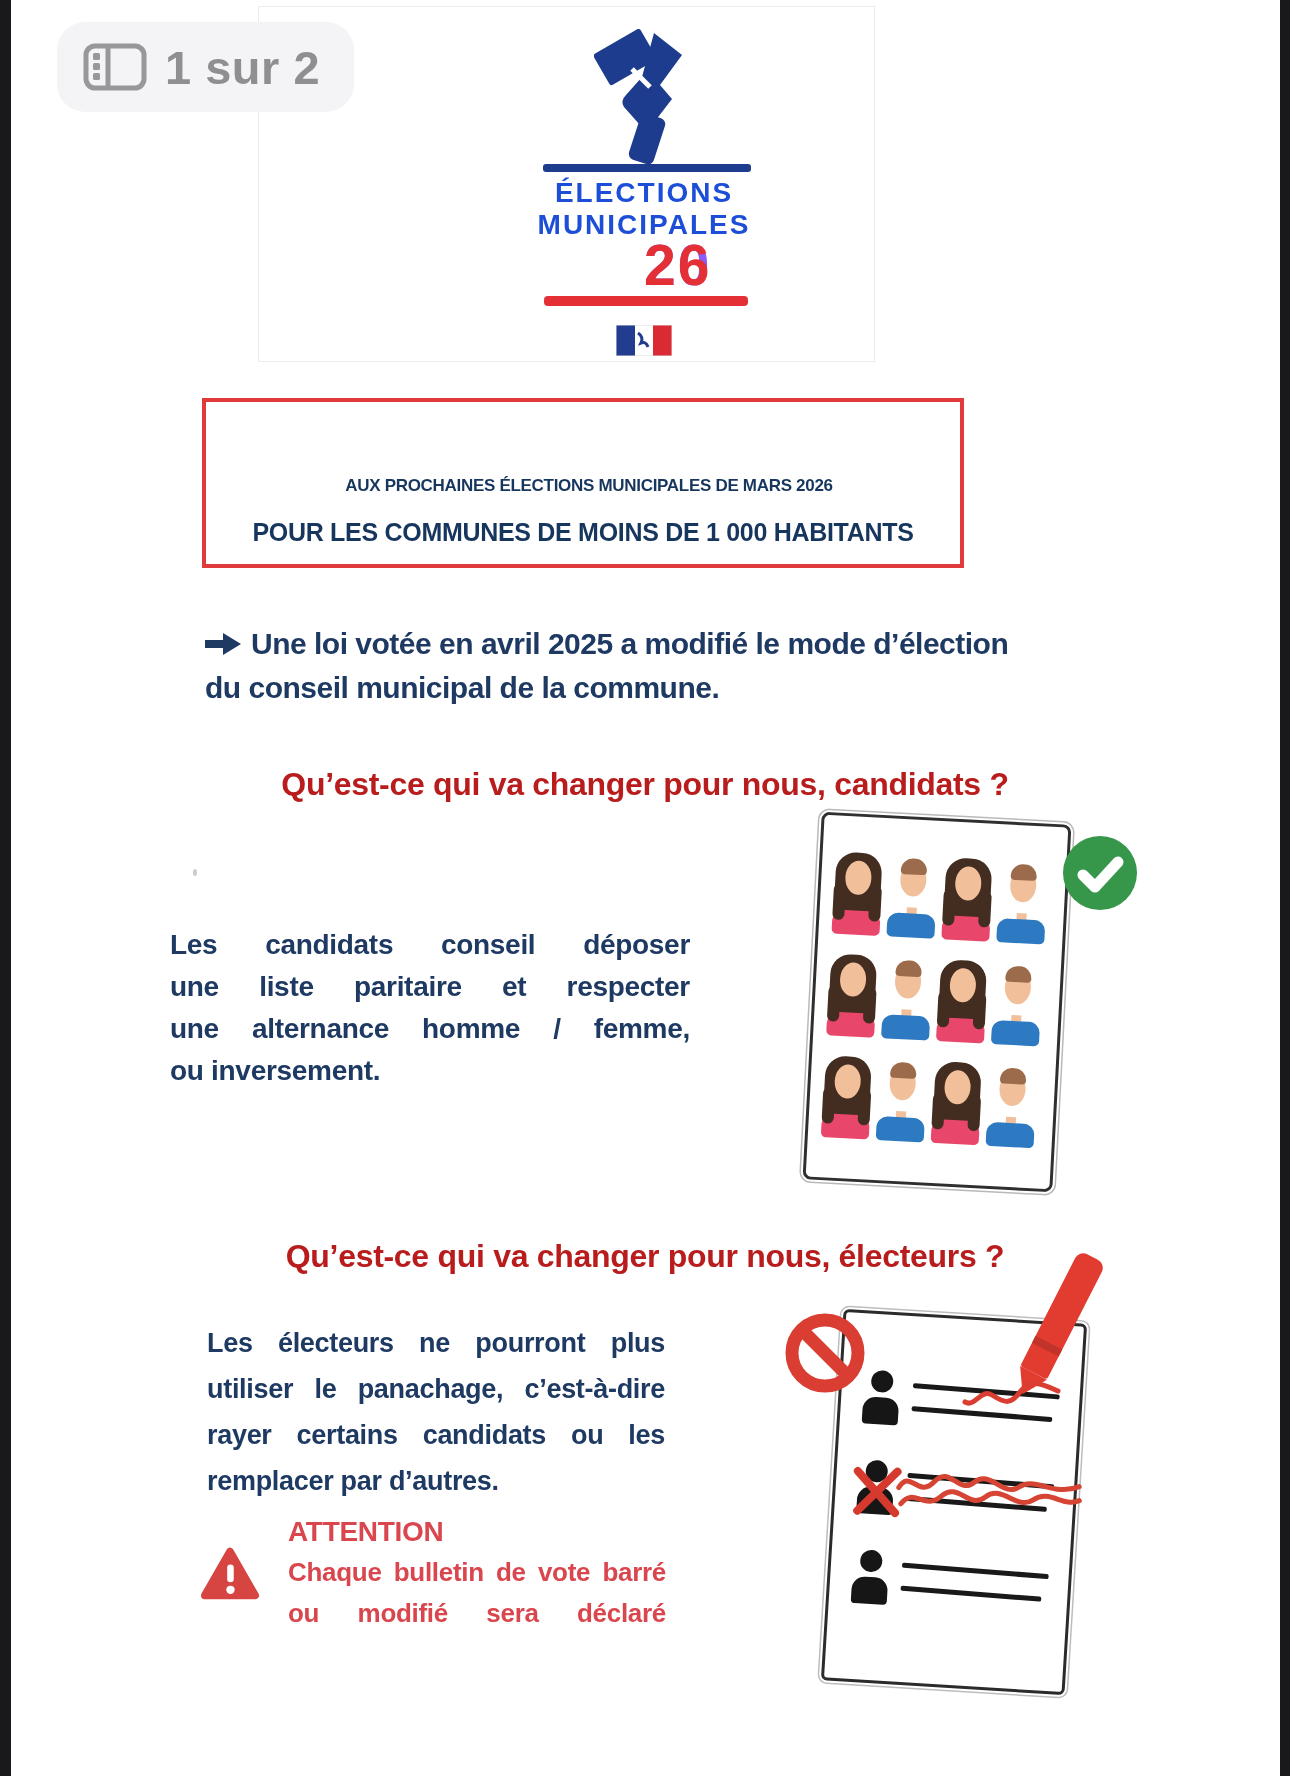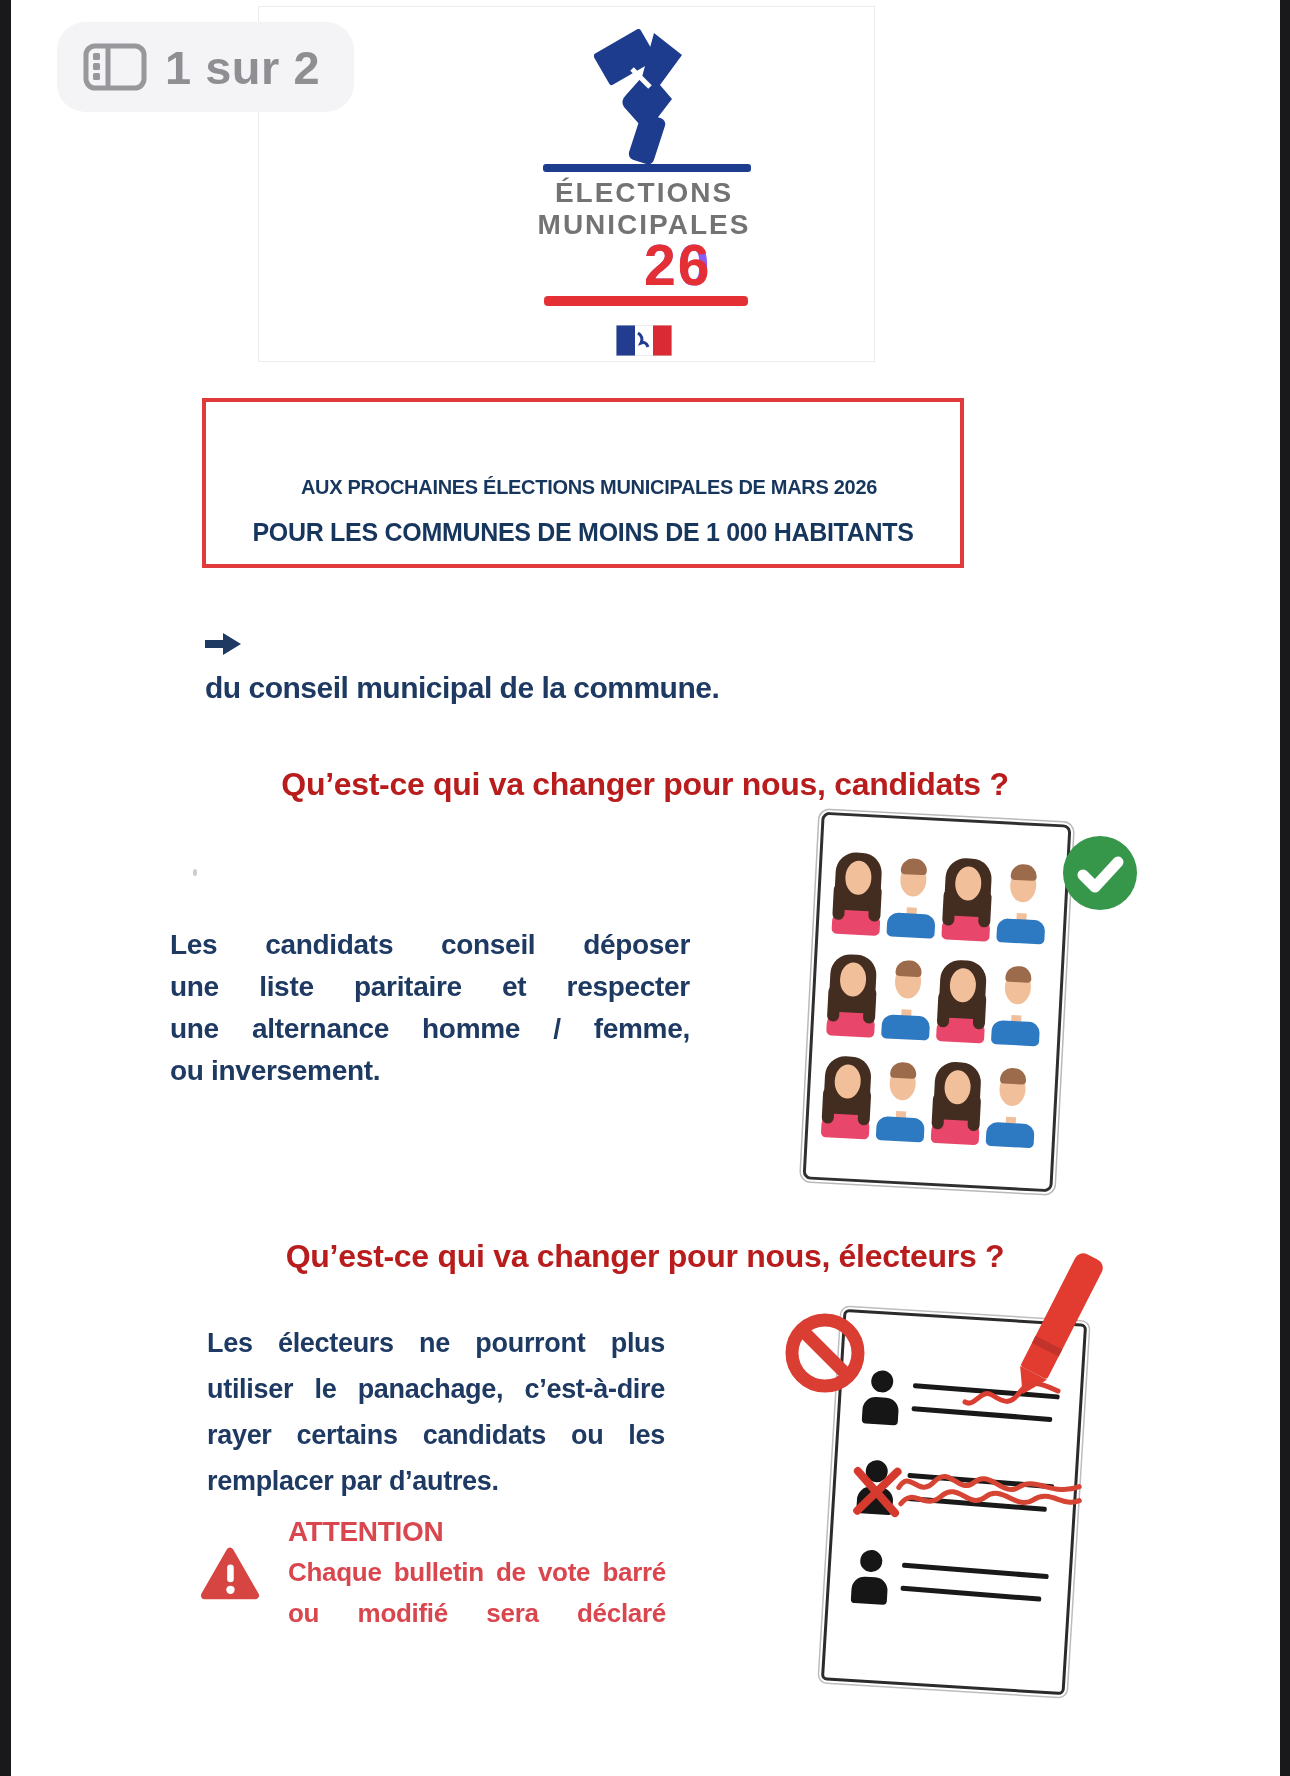--- a/index.html
+++ b/index.html
@@ -12,34 +12,34 @@
   
   .pill{position:absolute;left:57px;top:22px;height:90px;padding:0 34px 0 26px;
         background:#f4f4f6;border-radius:28px;display:flex;align-items:center;gap:18px;z-index:10;}
   .pill .label{font-size:47px;font-weight:600;color:#8e8e93;letter-spacing:.5px;}
 
   
   .logo-box{position:absolute;left:258px;top:6px;width:615px;height:354px;border:1px solid #ececef;}
   .logo-box *{position:absolute;}
   .lg-icon{left:335px;top:22px;width:100px;height:140px;}
   .lg-blue{left:284px;top:157px;width:208px;height:8px;background:#1e3c8e;border-radius:3px;}
-  .lg-t{left:155px;width:460px;text-align:center;font-weight:bold;color:#737373;
+  .lg-t{left:155px;width:460px;text-align:center;font-weight:bold;color:#1d4ed8;
         font-size:28px;letter-spacing:2px;white-space:nowrap;}
   .lg-t1{top:170px;} .lg-t2{top:202px;}
   .lg-year{left:155px;top:230px;width:460px;text-align:center;font-size:57px;font-weight:bold;
            letter-spacing:2px;line-height:1;}
   .lg-year .b{color:#8b5cf6;} .lg-year .r{color:#e42f35;}
   .lg-red{left:285px;top:289px;width:204px;height:10px;background:#e42f35;border-radius:4px;}
   .lg-flag{left:357px;top:318px;width:56px;height:31px;}
 
   
   .tbox{position:absolute;left:202px;top:398px;width:762px;height:170px;border:4px solid #e13a3a;
         box-sizing:border-box;color:#17365d;text-align:center;}
   .tbox .t{position:absolute;left:0;right:0;top:16px;font-size:37px;font-weight:bold;letter-spacing:-.5px;white-space:nowrap;}
-  .tbox .s1{position:absolute;left:12px;right:0;top:74px;font-size:20px;font-weight:bold;letter-spacing:-.3px;white-space:nowrap;}
+  .tbox .s1{position:absolute;left:12px;right:0;top:74px;font-size:17px;font-weight:bold;letter-spacing:-.3px;white-space:nowrap;}
   .tbox .s2{position:absolute;left:0;right:0;top:116px;font-size:25px;font-weight:bold;letter-spacing:-.3px;white-space:nowrap;}
 
   
   .intro{position:absolute;left:205px;top:624px;width:1000px;color:#1e3a63;
          font-size:30px;font-weight:bold;letter-spacing:-.5px;}
   .intro .l1{display:flex;align-items:center;gap:8px;height:40px;white-space:nowrap;}
   .intro .l2{height:40px;line-height:40px;margin-top:4px;}
 
   .h-red{position:absolute;left:20px;width:1250px;text-align:center;font-size:32px;font-weight:bold;
          color:#b91c1c;letter-spacing:-.3px;white-space:nowrap;}
@@ -151,20 +151,21 @@
   <div class="tbox">
     <div class="s1">AUX PROCHAINES ÉLECTIONS MUNICIPALES DE MARS 2026</div>
     <div class="s2">POUR LES COMMUNES DE MOINS DE 1 000 HABITANTS</div>
   </div>
 
   <div class="intro">
     <div class="l1">
       <svg width="38" height="24" viewBox="0 0 38 24">
         <path d="M0 8 h18 v-7 l18 11 -18 11 v-7 h-18 z" fill="#1e3a63"></path>
       </svg>
+      <span>Une loi votée en avril 2025 a modifié le mode d’élection</span>
     </div>
     <div class="l2">du conseil municipal de la commune.</div>
   </div>
 
   <div class="h-red h1">Qu’est-ce qui va changer pour nous, candidats ?</div>
   <div class="artifact"></div>
   <div class="jbody cand-body">
       <div class="jline">
         <span>Les</span>
         <span>candidats</span>

